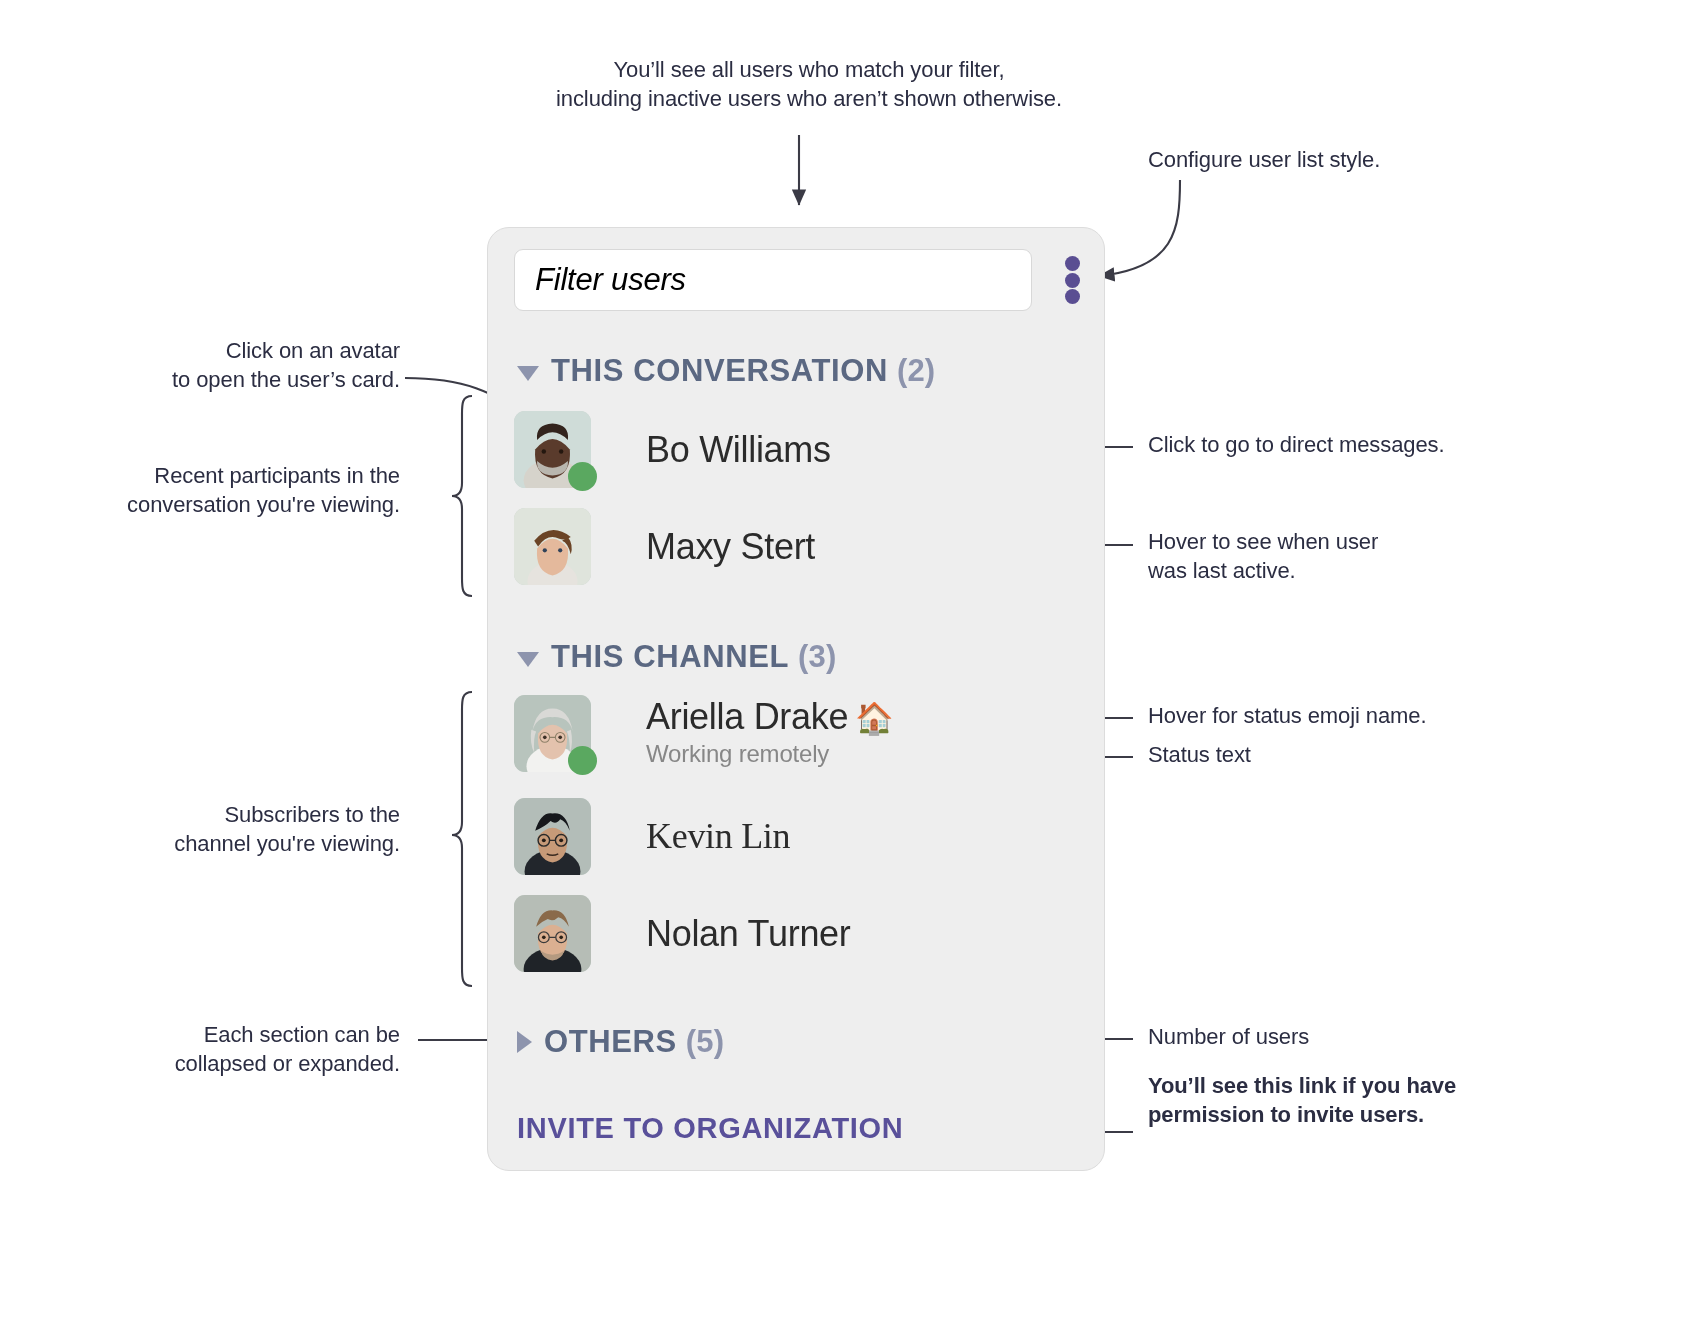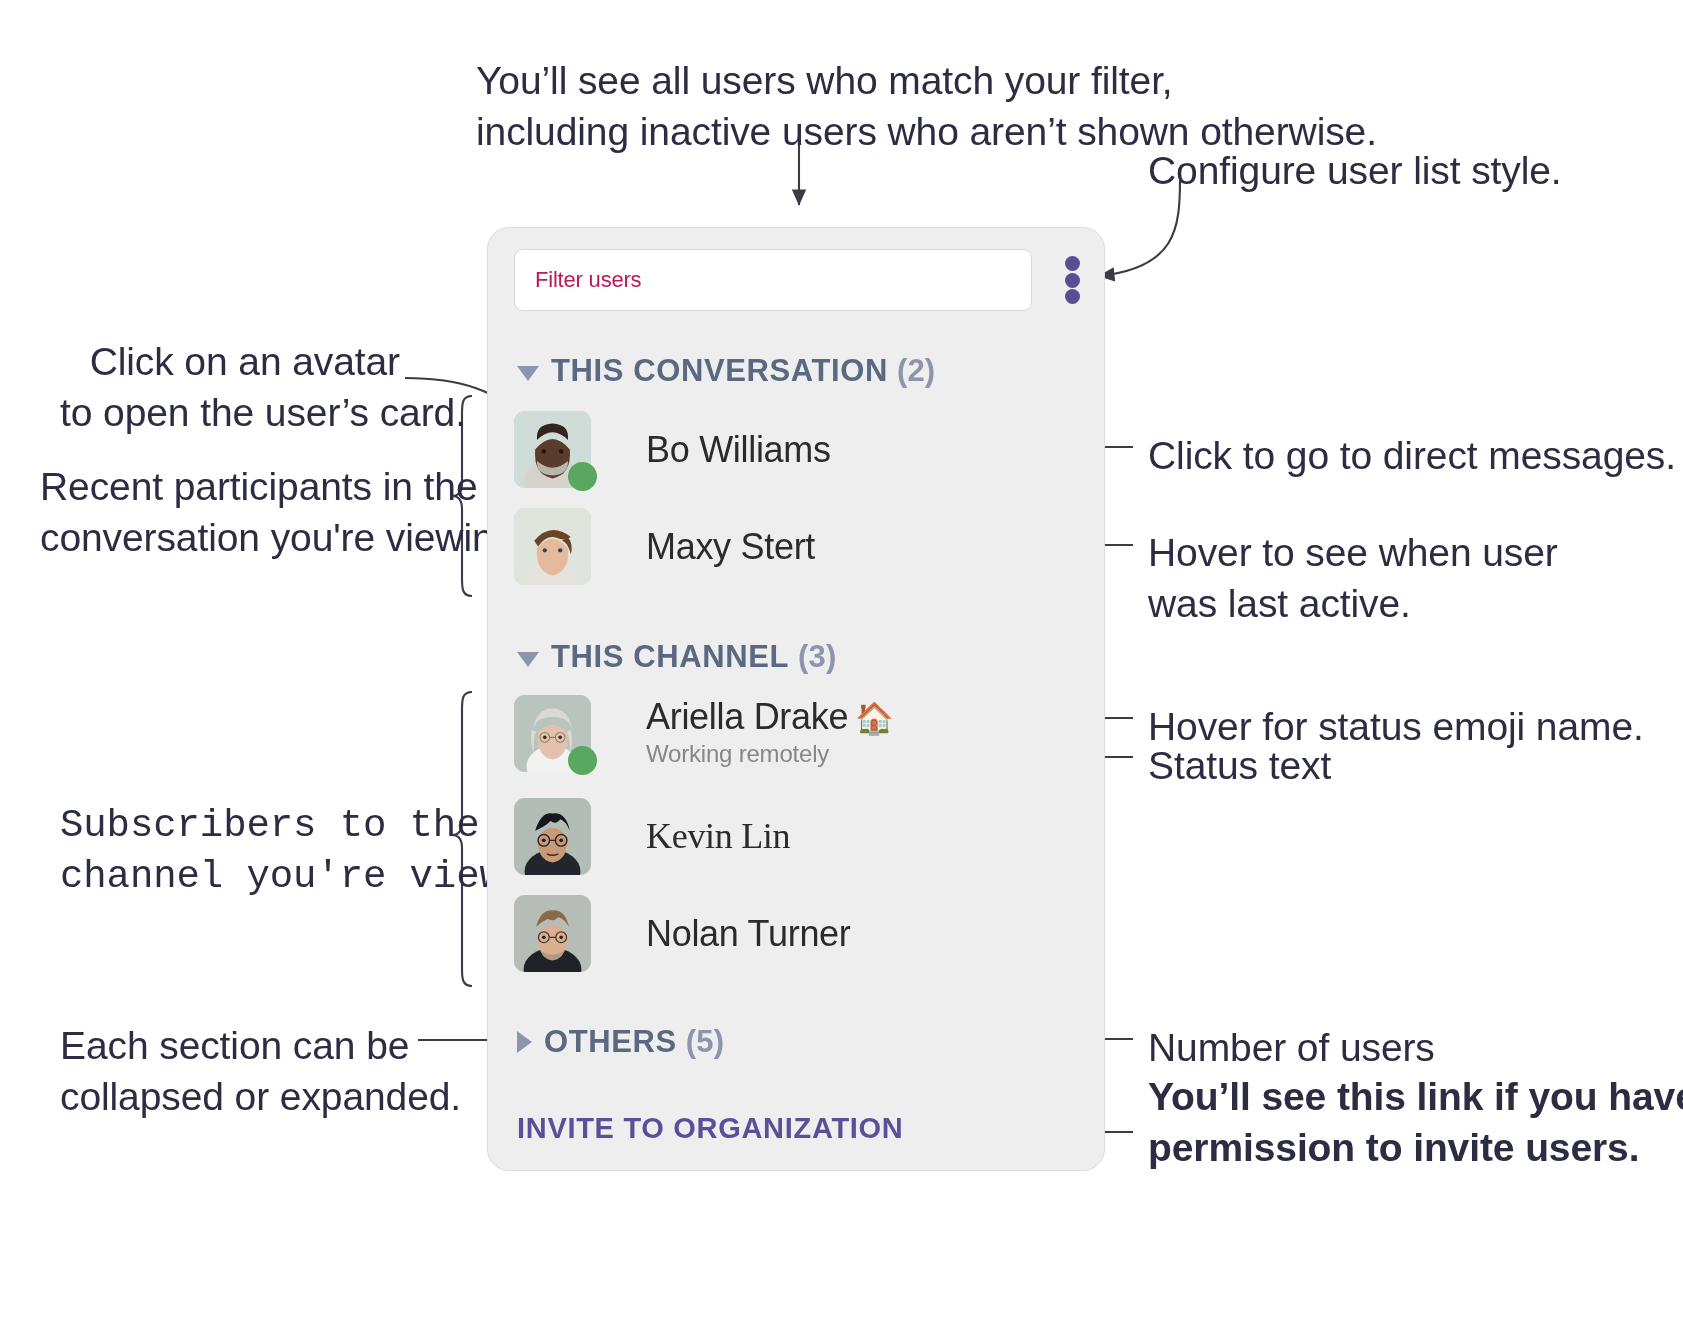--- a/index.html
+++ b/index.html
@@ -16,21 +16,21 @@
     width: 1683px;
     height: 1328px;
     background: #ffffff;
     overflow: hidden;
   }
 
   
   .anno {
     position: absolute;
     color: #2b2d42;
-    font-size: 39px;
+    font-size: 22px;
     line-height: 1.30;
     white-space: pre;
     letter-spacing: -0.1px;
   }
   .anno.right { text-align: left; }
   .anno.left  { text-align: right; }
   .anno.center { text-align: center; }
 
   
   #connectors {
@@ -62,23 +62,24 @@
     height: 62px;
     background: #ffffff;
     border: 1px solid #d8d8d8;
     border-radius: 9px;
     box-sizing: border-box;
     display: flex;
     align-items: center;
     padding-left: 20px;
   }
   .filter-box .ph {
-    color: #be185d;
-    font-size: 22px;
+    color: #000000;
+    font-size: 31px;
     letter-spacing: -0.2px;
+    font-style: italic;
   }
 
   .kebab {
     position: absolute;
     left: 572px;
     top: 28px;
     width: 24px;
     height: 48px;
     display: flex;
     flex-direction: column;
@@ -248,21 +249,21 @@
 including inactive users who aren’t shown otherwise.</div>
 
   <div class="anno right" style="left:1148px; top:146px; width:420px;">Configure user list style.</div>
 
   <div class="anno left" style="left:60px; top:337px; width:340px;">Click on an avatar
 to open the user’s card.</div>
 
   <div class="anno left" style="left:40px; top:462px; width:360px;">Recent participants in the
 conversation you're viewing.</div>
 
-  <div class="anno left" style="left:60px; top:801px; width:340px;font-family:Liberation Mono, monospace;">Subscribers to the
+  <div class="anno left" style="left:60px; top:801px; width:340px;">Subscribers to the
 channel you're viewing.</div>
 
   <div class="anno left" style="left:60px; top:1021px; width:340px;">Each section can be
 collapsed or expanded.</div>
 
   <div class="anno right" style="left:1148px; top:431px; width:470px;">Click to go to direct messages.</div>
 
   <div class="anno right" style="left:1148px; top:528px; width:420px;">Hover to see when user
 was last active.</div>
 

